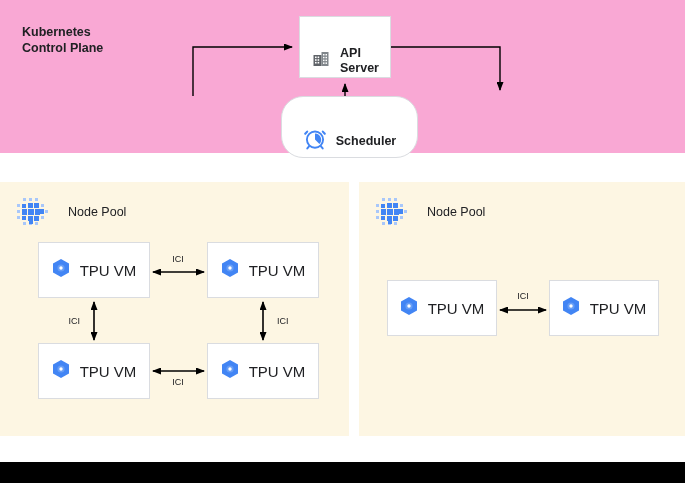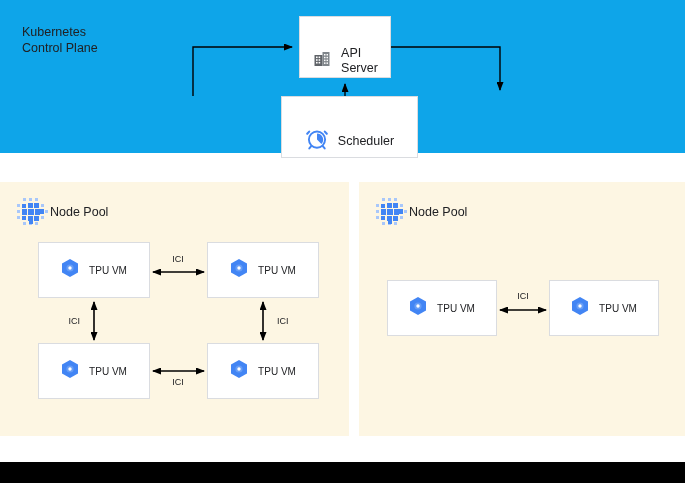--- a/index.html
+++ b/index.html
@@ -16,21 +16,22 @@
     color: #202124;
   }
 
   
   #control-plane {
     position: absolute;
     left: 0;
     top: 0;
     width: 685px;
     height: 153px;
-    background: #0ea5e9;
+    background: #f9a8d4;
+    font-weight: bold;
   }
   #control-plane-title {
     position: absolute;
     left: 22px;
     top: 24px;
     font-size: 12.5px;
     line-height: 16px;
     color: #202124;
     white-space: pre-line;
   }
@@ -53,21 +54,21 @@
   }
   .box-label {
     font-size: 12.5px;
     line-height: 15px;
     color: #202124;
     white-space: pre-line;
   }
 
   #api-server-box { left: 299px; top: 16px;  width: 92px;  height: 62px; }
   #resource-controllers-box { left: 123px; top: 96px; width: 141px; height: 62px; }
-  #scheduler-box { left: 281px; top: 96px; width: 137px; height: 62px; }
+  #scheduler-box { left: 281px; top: 96px; width: 137px; height: 62px; border-radius: 22px; }
   #storage-box   { left: 438px; top: 96px; width: 125px; height: 62px; }
 
   #api-server-box .box-inner,
   #resource-controllers-box .box-inner { justify-content: flex-start; }
 
   
   #connectors {
     position: absolute;
     left: 0;
     top: 0;
@@ -85,20 +86,21 @@
   }
   #node-pool-left  { left: 0px;   width: 349px; }
   #node-pool-right { left: 359px; width: 326px; }
 
   .node-pool-header {
     position: absolute;
     left: 16px;
     top: 14px;
     display: flex;
     align-items: center;
+    gap: 18px;
   }
   .node-pool-label {
     font-size: 12.5px;
     color: #202124;
   }
 
   
   .dot-grid {
     display: block;
   }
@@ -112,21 +114,21 @@
     display: flex;
     align-items: center;
     justify-content: center;
   }
   .tpu-inner {
     display: flex;
     align-items: center;
     gap: 10px;
   }
   .tpu-label {
-    font-size: 10px;
+    font-size: 15px;
     color: #202124;
   }
 
   #tpu-l1 { left: 38px;  top: 60px; width: 112px; height: 56px; }
   #tpu-l2 { left: 207px; top: 60px; width: 112px; height: 56px; }
   #tpu-l3 { left: 38px;  top: 161px; width: 112px; height: 56px; }
   #tpu-l4 { left: 207px; top: 161px; width: 112px; height: 56px; }
 
   #tpu-r1 { left: 28px;  top: 98px; width: 110px; height: 56px; }
   #tpu-r2 { left: 190px; top: 98px; width: 110px; height: 56px; }

